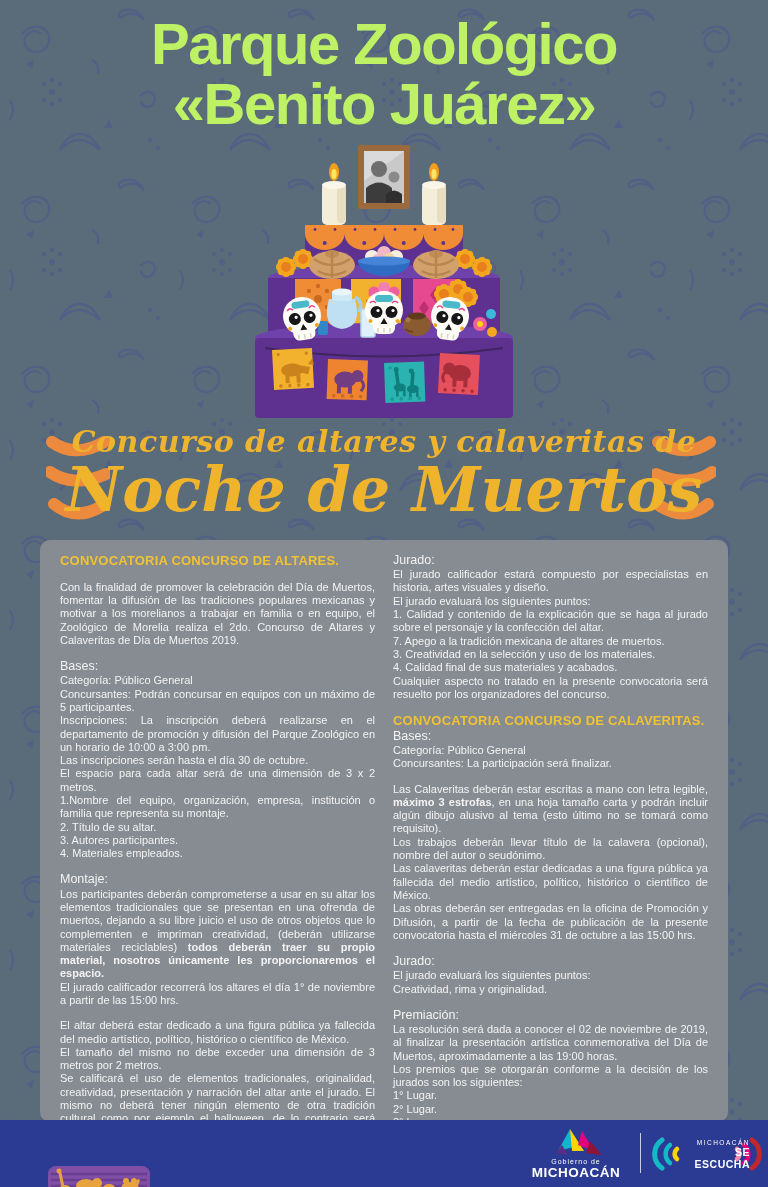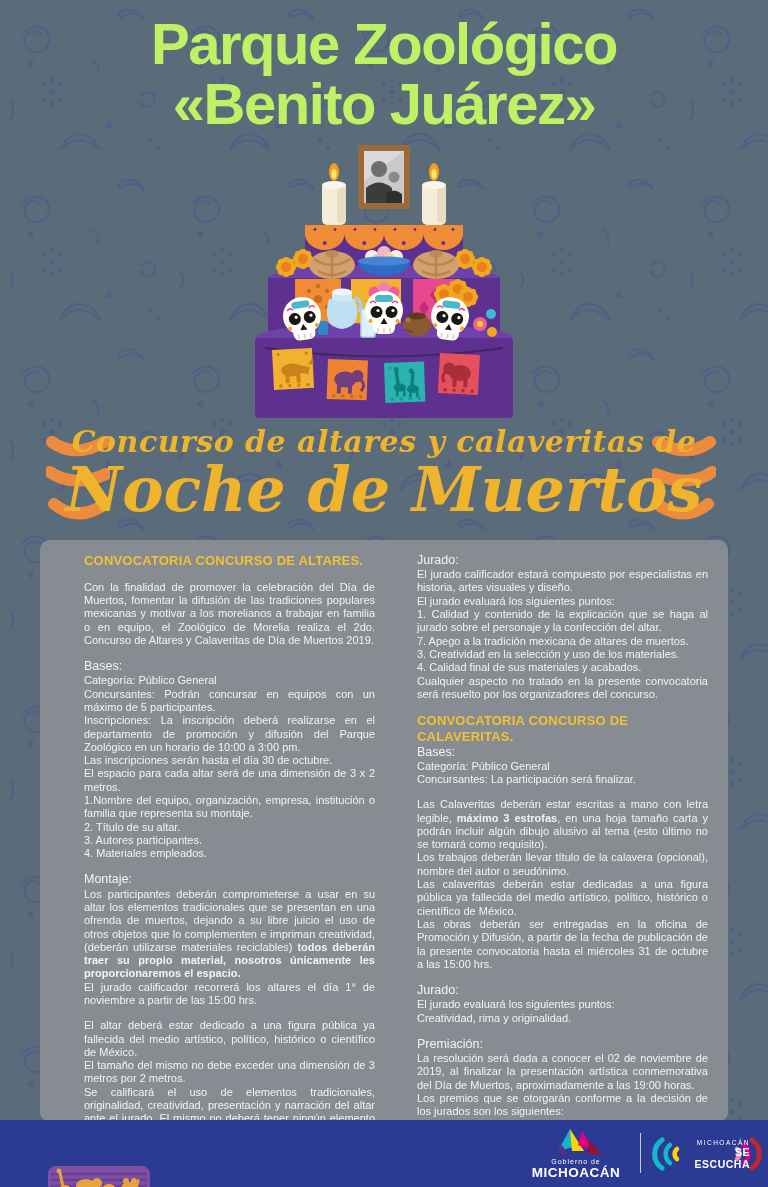--- a/index.html
+++ b/index.html
@@ -31,21 +31,21 @@
   .flourish { position:absolute; top:432px; }
   .flourish.left  { left:46px; }
   .flourish.right { left:652px; transform:scaleX(-1); }
 
   .panel {
     position:absolute; left:40px; top:540px; width:688px; height:582px;
     background:rgba(138,142,148,0.94); border-radius:10px;
     box-sizing:border-box; padding:13px 20px 0 20px;
     display:flex; gap:18px; overflow:hidden;
   }
-  .col { flex:1; color:#f3f3f3; font-size:11px; line-height:1.21; text-align:justify;margin-left:24px; }
+  .col { flex:1; color:#f3f3f3; font-size:11px; line-height:1.21; text-align:justify; }
   .blk { margin:0; }
   .blk.h  { color:#f1c232; font-weight:bold; font-size:13px; letter-spacing:0.2px; text-align:left; }
   .blk.sub { font-size:12.5px; text-align:left; }
   .blk.gap { margin-top:12px; }
   .blk b { font-weight:bold; }
 
   .footer {
     position:absolute; left:0; top:1120px; width:768px; height:67px;
     background:#2b3b94;
   }

